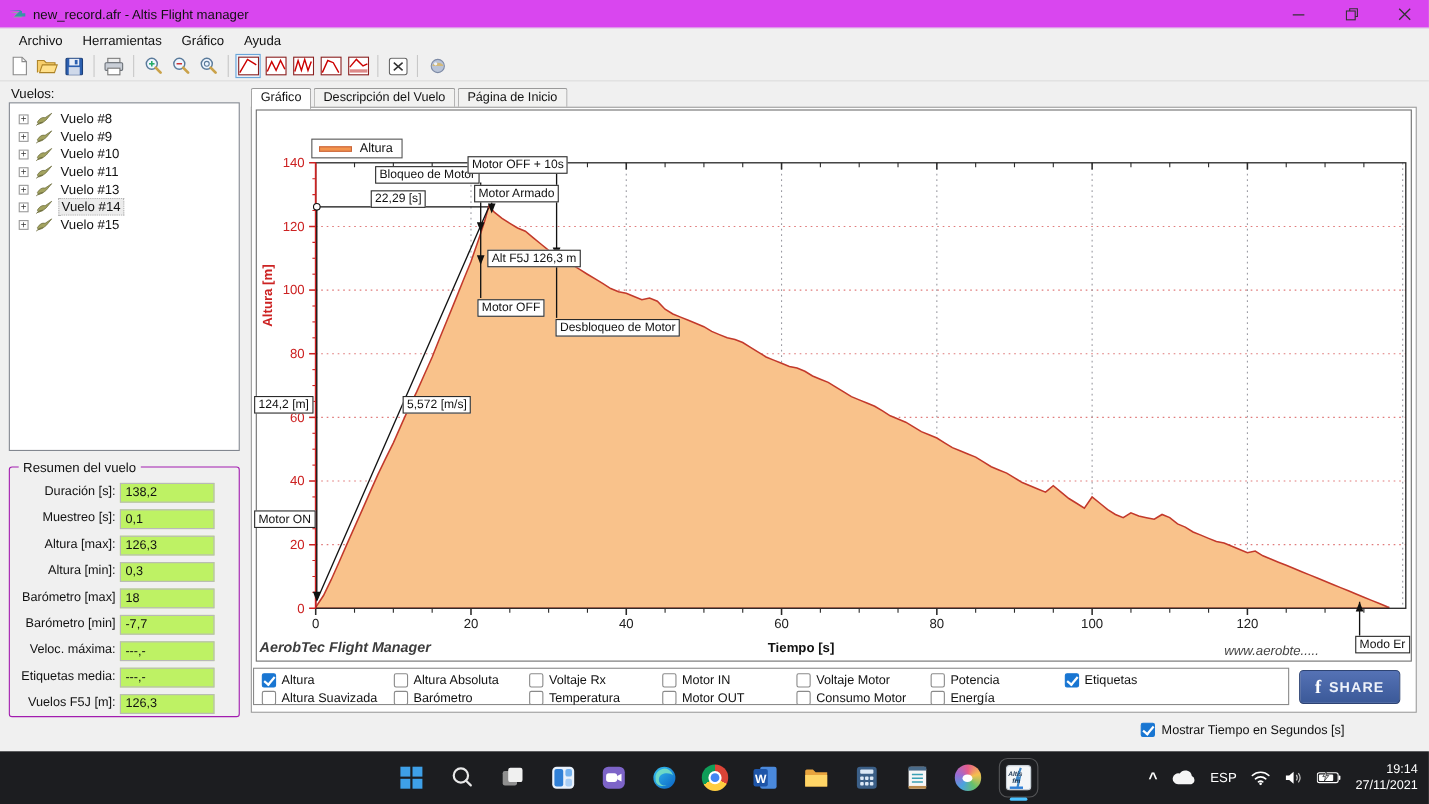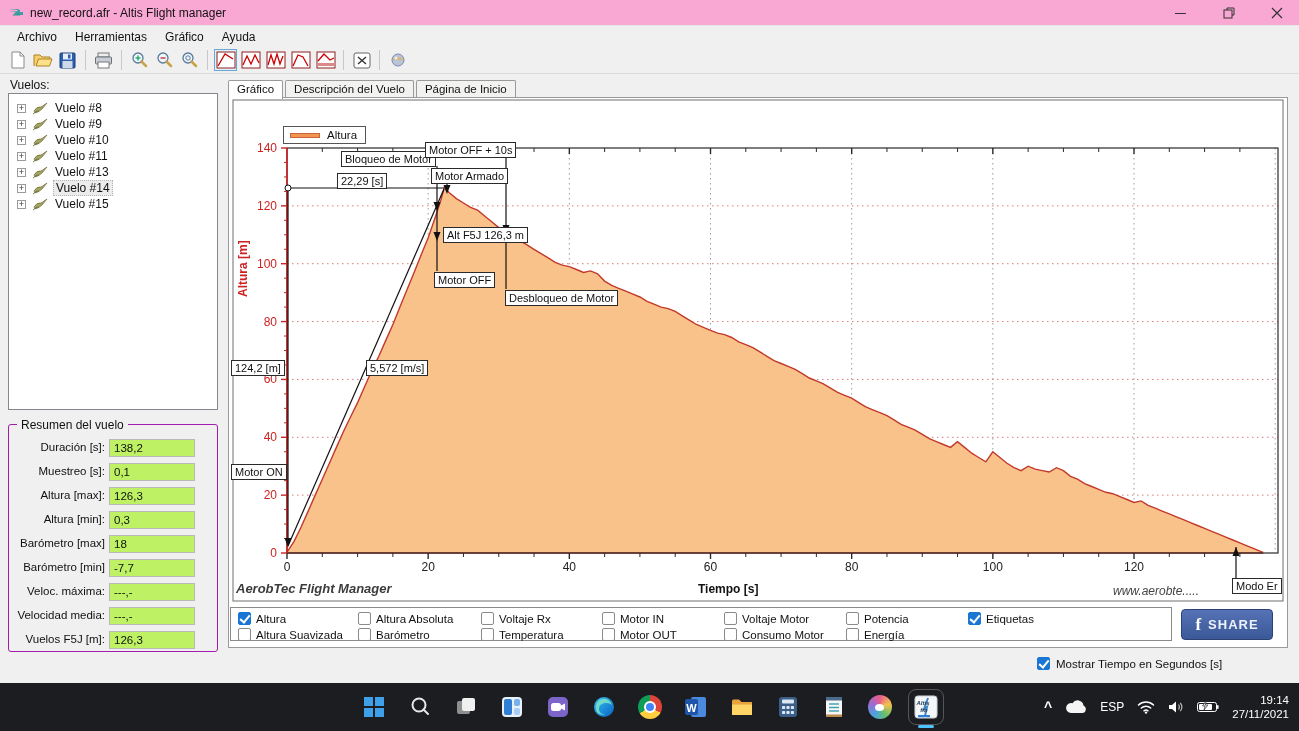--- a/index.html
+++ b/index.html
@@ -1,20 +1,20 @@
 <!DOCTYPE html>
 <html><head>
 <meta charset="utf-8">
 <style>
   * { margin:0; padding:0; box-sizing:border-box; }
   html,body { width:1299px; height:731px; overflow:hidden;
     font-family:"Liberation Sans","DejaVu Sans",sans-serif; background:#f0f0f0; }
 
   
-  #titlebar { position:absolute; left:0; top:0; width:1299px; height:26px; background:#f9a8d4; border-bottom:1px solid #e6e6e6;text-align:center; }
+  #titlebar { position:absolute; left:0; top:0; width:1299px; height:26px; background:#d946ef; border-bottom:1px solid #e6e6e6;text-align:center; }
   #app-icon { position:absolute; left:8px; top:5px; width:16px; height:16px; }
   #win-title { position:absolute; left:30px; top:6px; font-size:12px; color:#111; }
   .winbtn { position:absolute; top:0; width:45px; height:26px; display:flex; align-items:center; justify-content:center; color:#222; }
   #btn-min{ left:1158px; } #btn-restore{ left:1206px; } #btn-close{ left:1254px; }
 
   
   #menubar { position:absolute; left:0; top:26px; width:1299px; height:21px; background:#f0f0f0; display:flex; align-items:center; padding-left:8px; }
   .menu-item { padding:13px 9px; font-size:12px; color:#111; }
 
   
@@ -299,21 +299,21 @@
     </div>
     <div class="sum-row" style="top: 134px;">
       <span class="sum-label">Barómetro [min]</span>
       <span class="sum-field">-7,7</span>
     </div>
     <div class="sum-row" style="top: 158px;">
       <span class="sum-label">Veloc. máxima:</span>
       <span class="sum-field">---,-</span>
     </div>
     <div class="sum-row" style="top: 182px;">
-      <span class="sum-label">Velocidad media:</span>
+      <span class="sum-label">Etiquetas media:</span>
       <span class="sum-field">---,-</span>
     </div>
     <div class="sum-row" style="top: 206px;">
       <span class="sum-label">Vuelos F5J [m]:</span>
       <span class="sum-field">126,3</span>
     </div>
   </div>
 
 <div id="tabstrip">
     <div class="tab active">Gráfico</div>

